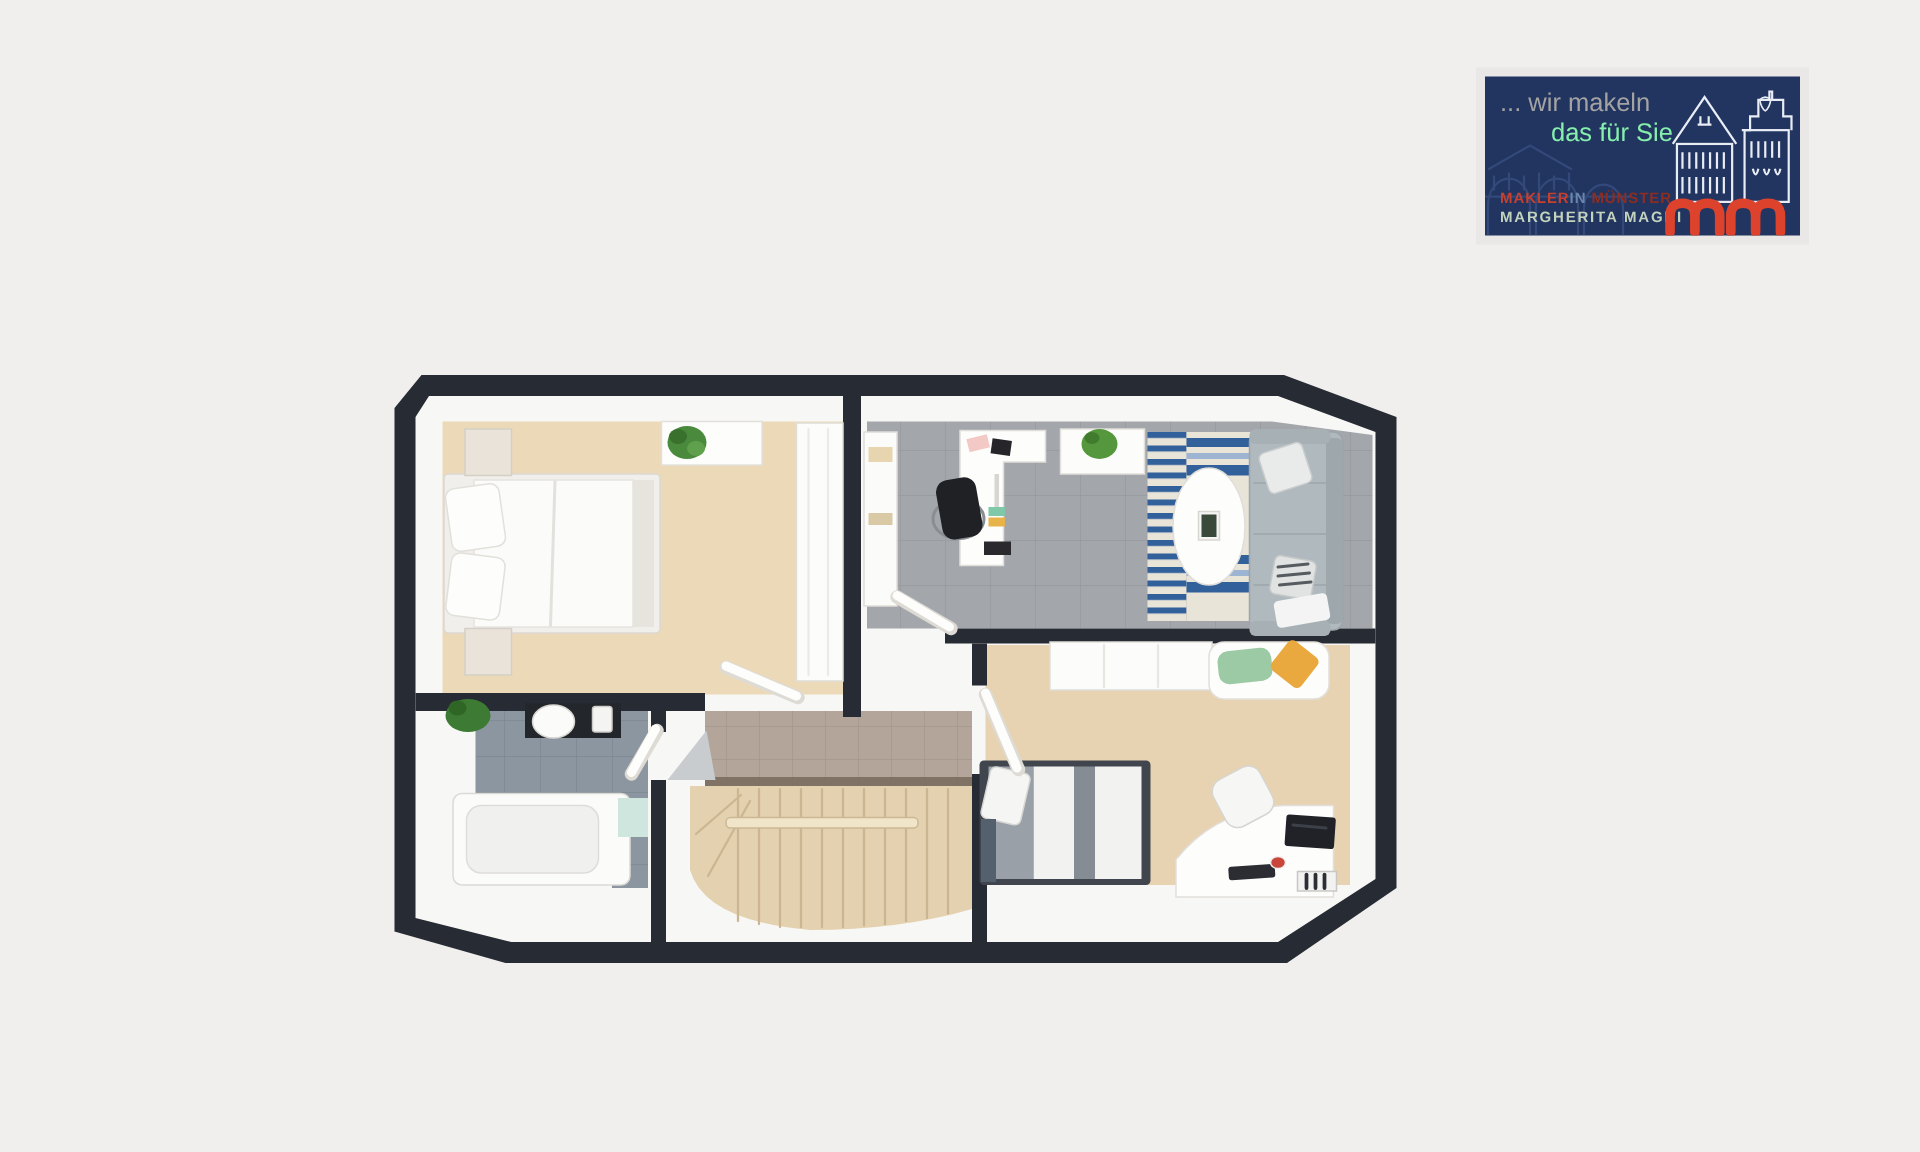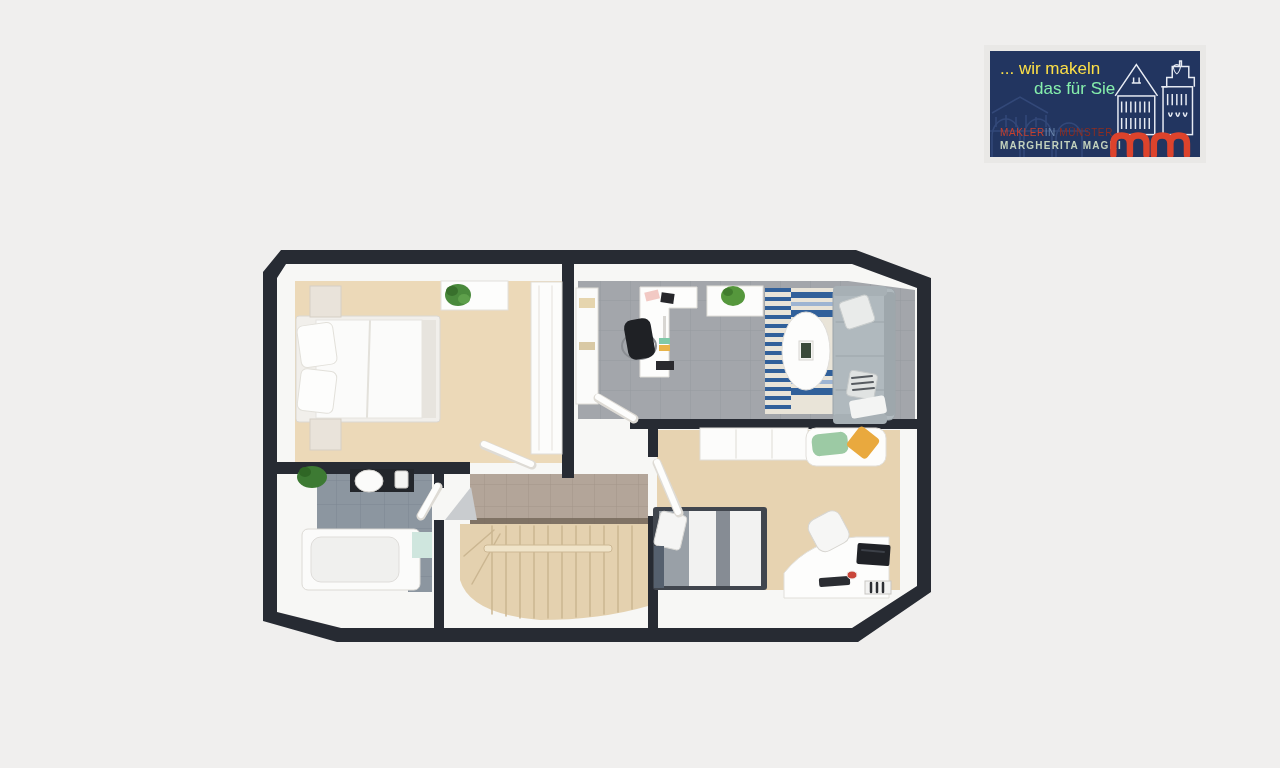--- a/index.html
+++ b/index.html
@@ -6,23 +6,23 @@
   body{width:1280px;height:768px;background:#f0efee;position:relative;overflow:hidden;
        font-family:"Liberation Sans", sans-serif;}
   #stage{position:absolute;inset:0;}
   #plan-svg{position:absolute;left:0;top:0;}
   
   .logo{position:absolute;left:984px;top:45px;width:222px;height:118px;background:#e9e8e6;
         box-sizing:border-box;padding:6px;}
   .logo-inner{position:relative;width:100%;height:100%;background:#223560;overflow:hidden;}
   .logo-sketch{position:absolute;left:0;bottom:0;opacity:.55;}
   .logo-text{position:absolute;left:10px;top:8px;width:120px;}
-  .tag1{color:#fde047;font-size:17px;white-space:nowrap;}
+  .tag1{color:#a3a3a3;font-size:17px;white-space:nowrap;}
   .tag2{color:#86efac;font-size:17px;margin-left:34px;white-space:nowrap;}
-  .brand{position:absolute;left:10px;top:76px;font-size:10px;font-weight:normal;
+  .brand{position:absolute;left:10px;top:76px;font-size:10px;font-weight:bold;
          letter-spacing:.6px;white-space:nowrap;text-align:right;}
   .owner{position:absolute;left:10px;top:89px;font-size:10px;font-weight:bold;
          letter-spacing:1.2px;white-space:nowrap;}
   .logo-houses{position:absolute;right:2px;top:4px;}
 </style>
 </head>
 <body>
 
 <div id="stage">
 

